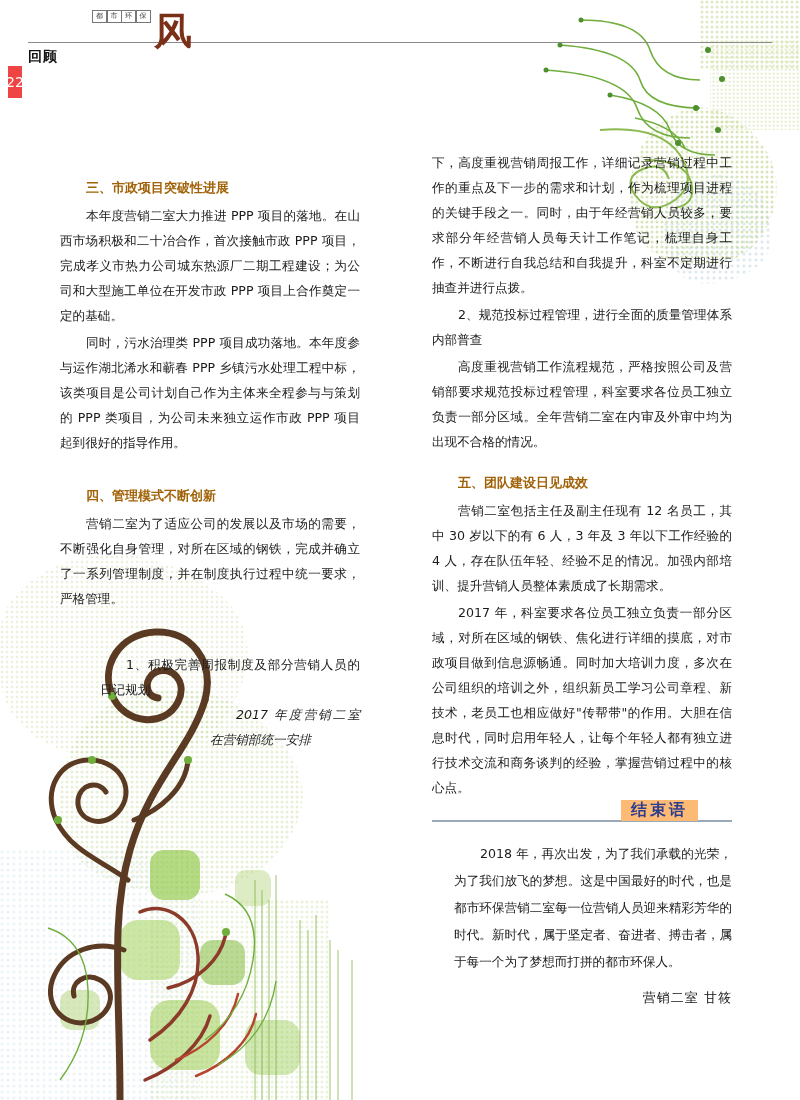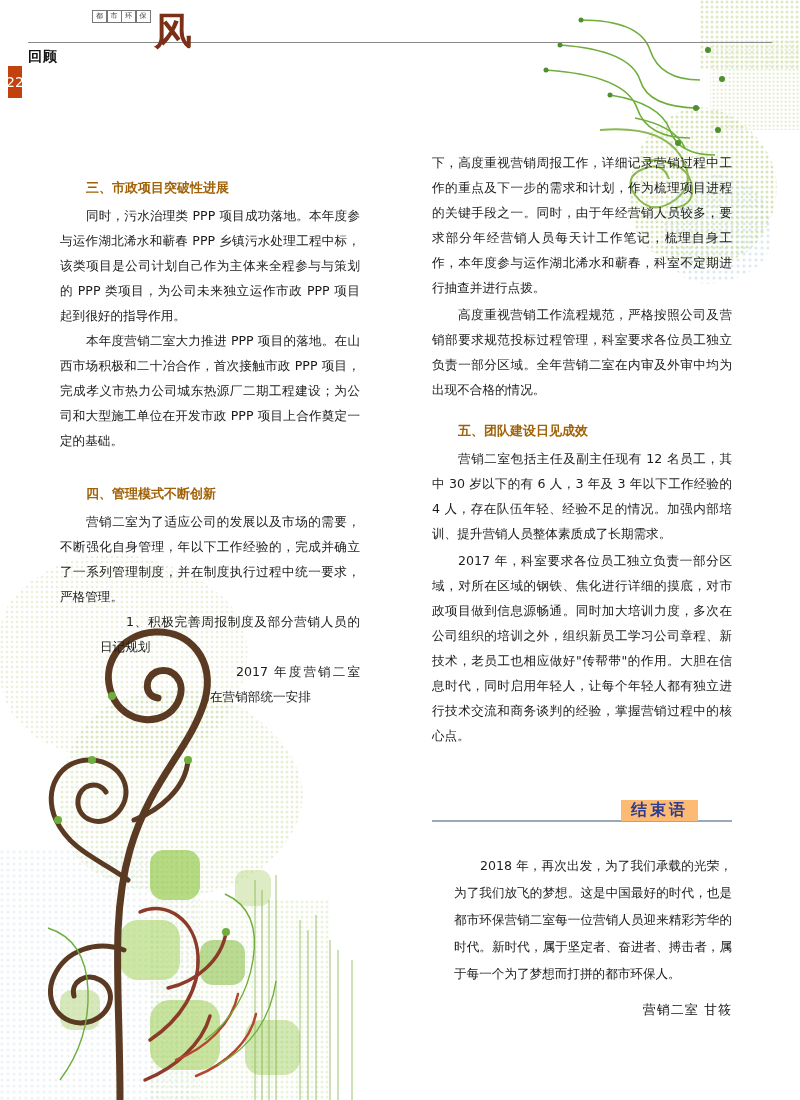--- a/index.html
+++ b/index.html
@@ -95,21 +95,21 @@
     margin-left: 4px;
     margin-top: 2px;
     font-weight: bold;
   }
   .page-number {
     position: absolute;
     left: 8px;
     top: 66px;
     width: 14px;
     height: 32px;
-    background: #c2410c;
+    background: #ef4444;
     color: #fff;
     font-size: 14px;
     display: flex;
     align-items: center;
     justify-content: center;
     font-family: "DejaVu Sans", sans-serif;
   }
 
   
   .col {
@@ -133,22 +133,22 @@
   }
   .para {
     margin: 0;
     text-align: justify;
     text-indent: 26px;
     text-justify: inter-ideograph;
   }
   .para.spaced { margin-top: 2px; }
 
   
-  .para-narrow-1 { padding-left: 40px; }
-  .para-narrow-3 { padding-left: 150px; }
+  .para-narrow-1 { padding-left: 40px; margin-top: 41px; }
+  .para-narrow-3 { padding-left: 150px; font-style: italic; }
 
   
   #closing {
     position: absolute;
     left: 432px;
     top: 800px;
     width: 300px;
   }
   .closing-head {
     position: relative;
@@ -168,21 +168,20 @@
     top: 0;
     background: #fdba74;
     padding: 0 10px;
     font-size: 16px;
     font-weight: bold;
     color: #2c3d8f;
     letter-spacing: 3px;
     font-family: "DejaVu Sans", sans-serif;
   }
   .closing-body {
-    margin-top: 12px;
     font-size: 12.6px;
     line-height: 27px;
     color: #1b1b1b;
     text-align: justify;
     text-indent: 26px;
     padding-left: 22px;
   }
   .sign {
     margin-top: 14px;
     text-align: right;
@@ -327,31 +326,32 @@
     <div class="logo-grid">
       <span>都</span><span>市</span><span>环</span><span>保</span>
     </div>
     <div class="logo-mark">风</div>
   </div>
 
   <div class="page-number">22</div>
 
   <div class="col" id="col-left">
     <p class="h-sub">三、市政项目突破性进展</p>
+    <p class="para">本年度营销二室大力推进 PPP 项目的落地。在山西市场积极和二十冶合作，首次接触市政 PPP 项目，完成孝义市热力公司城东热源厂二期工程建设；为公司和大型施工单位在开发市政 PPP 项目上合作奠定一定的基础。</p>
     <p class="para spaced">同时，污水治理类 PPP 项目成功落地。本年度参与运作湖北浠水和蕲春 PPP 乡镇污水处理工程中标，该类项目是公司计划自己作为主体来全程参与与策划的 PPP 类项目，为公司未来独立运作市政 PPP 项目起到很好的指导作用。</p>
-    <p class="para">本年度营销二室大力推进 PPP 项目的落地。在山西市场积极和二十冶合作，首次接触市政 PPP 项目，完成孝义市热力公司城东热源厂二期工程建设；为公司和大型施工单位在开发市政 PPP 项目上合作奠定一定的基础。</p>
 
     <p class="h-sub" style="margin-top:28px;">四、管理模式不断创新</p>
-    <p class="para">营销二室为了适应公司的发展以及市场的需要，不断强化自身管理，年以下工作经验的，完成并确立了一系列管理制度，并在制度执行过程中统一要求，严格管理。</p>
+    <p class="para">营销二室为了适应公司的发展以及市场的需要，不断强化自身管理，对所在区域的钢铁，完成并确立了一系列管理制度，并在制度执行过程中统一要求，严格管理。</p>
     <p class="para para-narrow-1">1、积极完善周报制度及部分营销人员的日记规划</p>
     <p class="para para-narrow-3">2017 年度营销二室在营销部统一安排</p>
   </div>
 
   <div class="col" id="col-right">
-    <p class="para" style="text-indent:0;">下，高度重视营销周报工作，详细记录营销过程中工作的重点及下一步的需求和计划，作为梳理项目进程的关键手段之一。同时，由于年经营销人员较多，要求部分年经营销人员每天计工作笔记，梳理自身工作，本年度参与运作湖北浠水和蕲春，科室不定期进行抽查并进行点拨。</p>
+    <p class="para" style="text-indent:0;">下，高度重视营销周报工作，详细记录营销过程中工作的重点及下一步的需求和计划，作为梳理项目进程的关键手段之一。同时，由于年经营销人员较多，要求部分年经营销人员每天计工作笔记，梳理自身工作，不断进行自我总结和自我提升，科室不定期进行抽查并进行点拨。</p>
+    <p class="para spaced">2、规范投标过程管理，进行全面的质量管理体系内部普查</p>
     <p class="para spaced">高度重视营销工作流程规范，严格按照公司及营销部要求规范投标过程管理，科室要求各位员工独立负责一部分区域。全年营销二室在内审及外审中均为出现不合格的情况。</p>
 
     <p class="h-sub" style="margin-top:16px;">五、团队建设日见成效</p>
     <p class="para">营销二室包括主任及副主任现有 12 名员工，其中 30 岁以下的有 6 人，3 年及 3 年以下工作经验的 4 人，存在队伍年轻、经验不足的情况。加强内部培训、提升营销人员整体素质成了长期需求。</p>
     <p class="para spaced">2017 年，科室要求各位员工独立负责一部分区域，对所在区域的钢铁、焦化进行详细的摸底，对市政项目做到信息源畅通。同时加大培训力度，多次在公司组织的培训之外，组织新员工学习公司章程、新技术，老员工也相应做好"传帮带"的作用。大胆在信息时代，同时启用年轻人，让每个年轻人都有独立进行技术交流和商务谈判的经验，掌握营销过程中的核心点。</p>
   </div>
 
   <div id="closing">
     <div class="closing-head">
       <div class="rule"></div>

